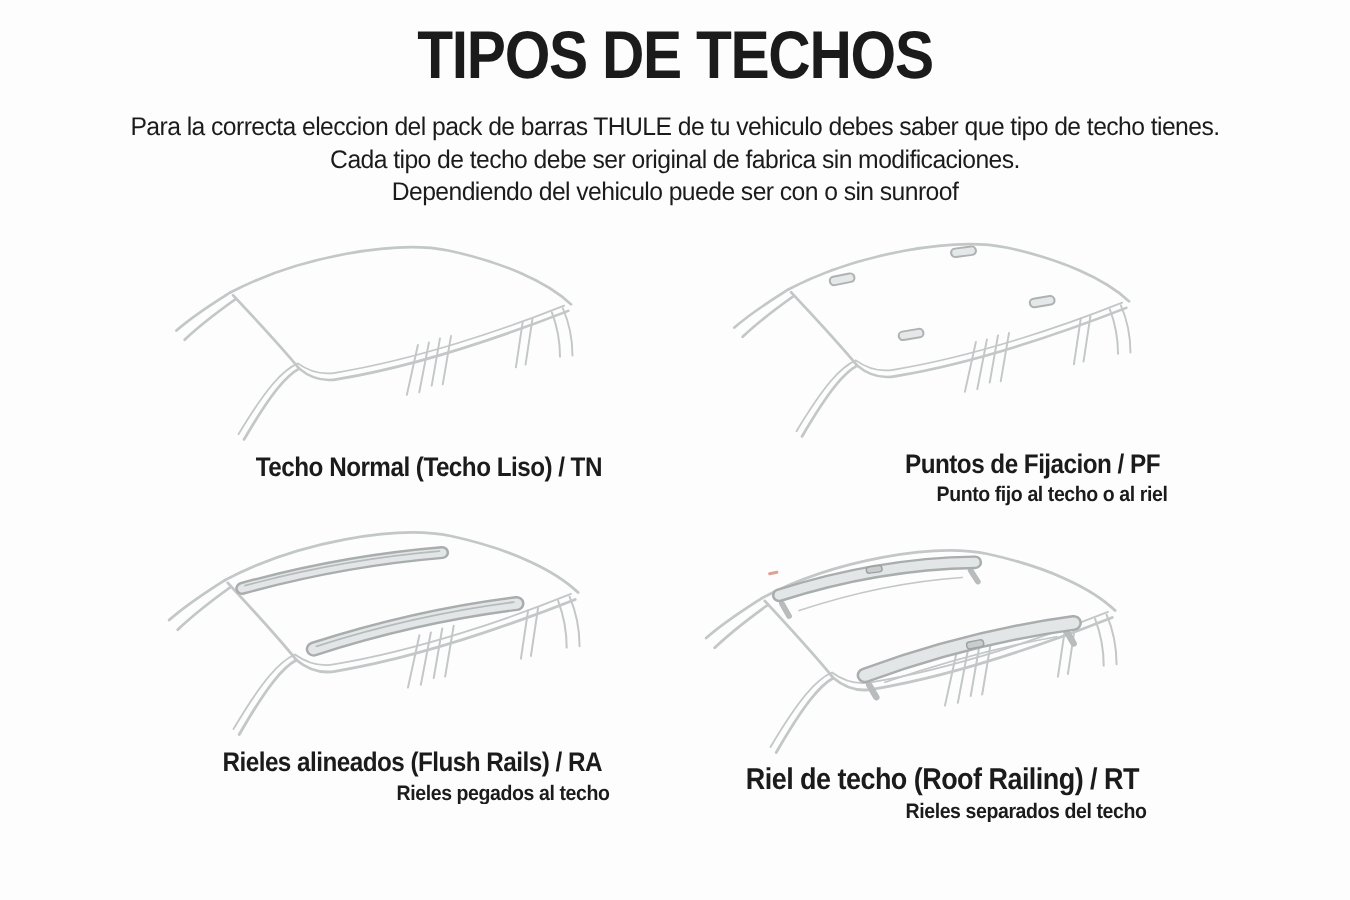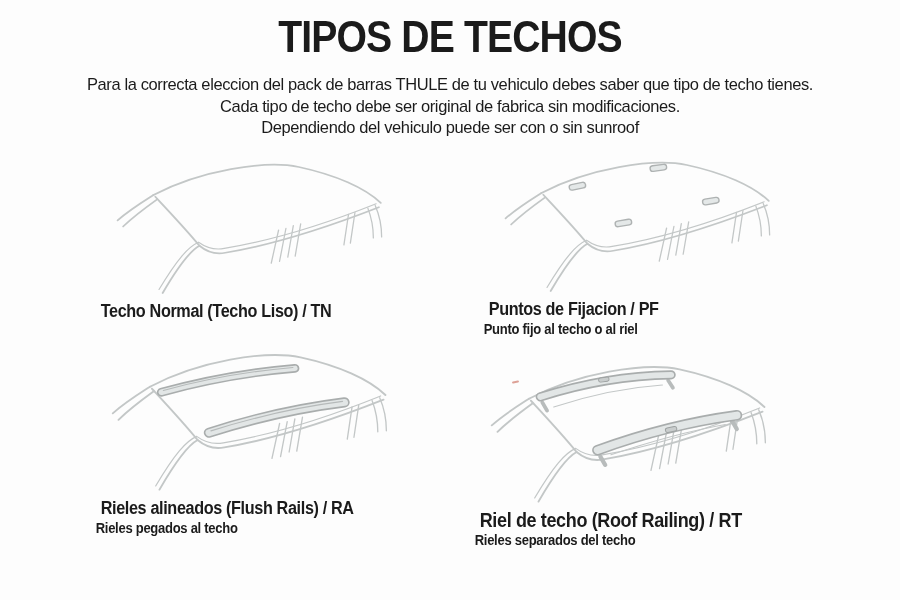--- a/index.html
+++ b/index.html
@@ -13,25 +13,25 @@
     font-size:45px;font-weight:bold;letter-spacing:-1px;line-height:48px;
     transform:scaleX(0.87);transform-origin:50% 50%;
     white-space:nowrap;
   }
   .intro{
     margin-top:13px;text-align:center;
     font-size:17px;line-height:21.5px;letter-spacing:-0.4px;
     transform:scaleX(0.97);transform-origin:50% 50%;
   }
   .intro .intro-line{white-space:nowrap;}
-  .card{position:absolute;width:334px;text-align:left;}
+  .card{position:absolute;width:334px;text-align:right;}
   #card-tn{left:84px;top:160px;}
-  #card-pf{left:472px;top:158px;}
+  #card-pf{left:456px;top:158px;}
   #card-ra{left:84px;top:350px;}
-  #card-rt{left:463px;top:362px;}
+  #card-rt{left:442px;top:362px;}
   .card svg{display:block;margin:0 auto;}
   .caption{
     font-weight:bold;font-size:18px;line-height:22px;letter-spacing:-0.4px;
     transform:scaleX(0.9);transform-origin:50% 50%;white-space:nowrap;
   }
   #card-rt .caption{font-size:20px;}
   .subcaption{
     font-weight:bold;font-size:14px;line-height:17px;letter-spacing:-0.3px;
     margin-top:1px;transform:scaleX(0.93);transform-origin:50% 50%;white-space:nowrap;
   }

